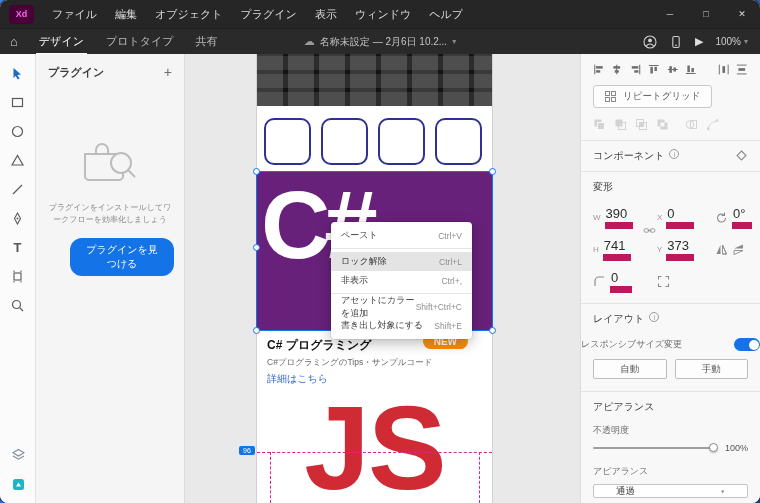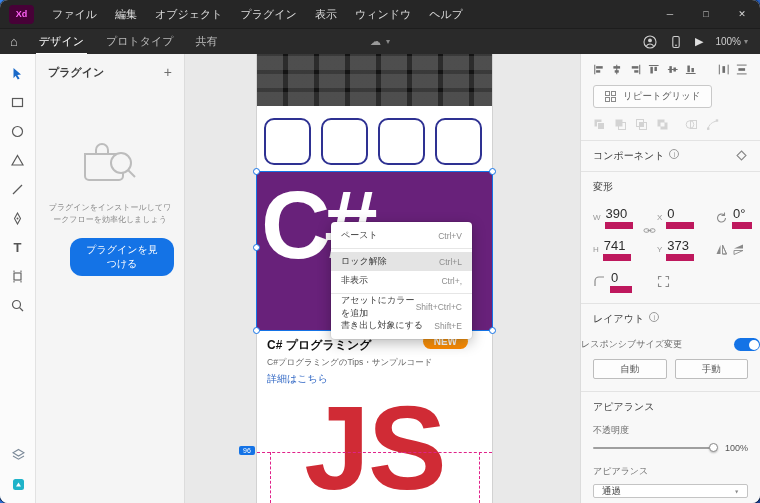--- a/index.html
+++ b/index.html
@@ -127,21 +127,21 @@
   .seg-row { display:grid; grid-template-columns:1fr 1fr; gap:8px; padding:0 12px 12px; }
   .seg-btn { border:1px solid #bdbdbd; border-radius:2px; background:#fdfdfd; font-size:9.5px; color:#555;
              height:20px; font-family:inherit; }
   .op-label { font-size:9px; color:#6b6b6b; padding:2px 12px 6px; }
   .slider-row { display:flex; align-items:center; gap:8px; padding:0 12px 10px; }
   .track { flex:1; height:2px; background:#9f9f9f; position:relative; border-radius:1px; }
   .knob { position:absolute; right:-1px; top:-4px; width:9px; height:9px; border-radius:50%; background:#fff;
           border:1px solid #8a8a8a; box-shadow:0 1px 2px rgba(0,0,0,.25); }
   .op-val { font-size:9px; color:#555; }
   .select-box { margin:0 12px 12px; border:1px solid #c4c4c4; border-radius:2px; background:#fff; height:14px;
-                display:flex; align-items:center; justify-content:space-between; padding:0 8px; font-size:9.5px; color:#3d3d3d;font-family:Liberation Mono, monospace; }
+                display:flex; align-items:center; justify-content:space-between; padding:0 22px; font-size:9.5px; color:#3d3d3d;font-family:Liberation Mono, monospace; }
   .chk-row { display:flex; align-items:center; gap:7px; padding:12px 12px; }
   .chk { width:11px; height:11px; border:1.5px solid #777; border-radius:2px; background:#fff; }
   .chev { font-size:8px; color:#8a8a8a; }
 </style>
 </head>
 <body>
 
 <div class="window">
 
   <div class="titlebar">
@@ -160,20 +160,21 @@
     </div>
   </div>
 
   <div class="topbar">
     <span class="home-icon">⌂</span>
     <span class="tab active">デザイン</span>
     <span class="tab">プロトタイプ</span>
     <span class="tab">共有</span>
     <div class="doc-title">
       <span style="font-size:11px;color:#9a9a9a;">☁</span>
+      <span>名称未設定 — 2月6日 10.2...</span>
       <span class="chev">▾</span>
     </div>
     <div class="topbar-right">
       <svg class="i14" viewBox="0 0 14 14" fill="none">
         <circle cx="7" cy="7" r="6" stroke="#cfcfcf" stroke-width="1.1"></circle>
         <circle cx="7" cy="5.4" r="1.9" fill="#cfcfcf"></circle>
         <path d="M3.4 11a4.2 4.2 0 0 1 7.2 0" stroke="#cfcfcf" stroke-width="1.1"></path>
       </svg>
       <svg class="i14" viewBox="0 0 14 14" fill="none">
         <rect x="3.8" y="1.5" width="6.4" height="11" rx="1.4" stroke="#cfcfcf" stroke-width="1.1"></rect>

